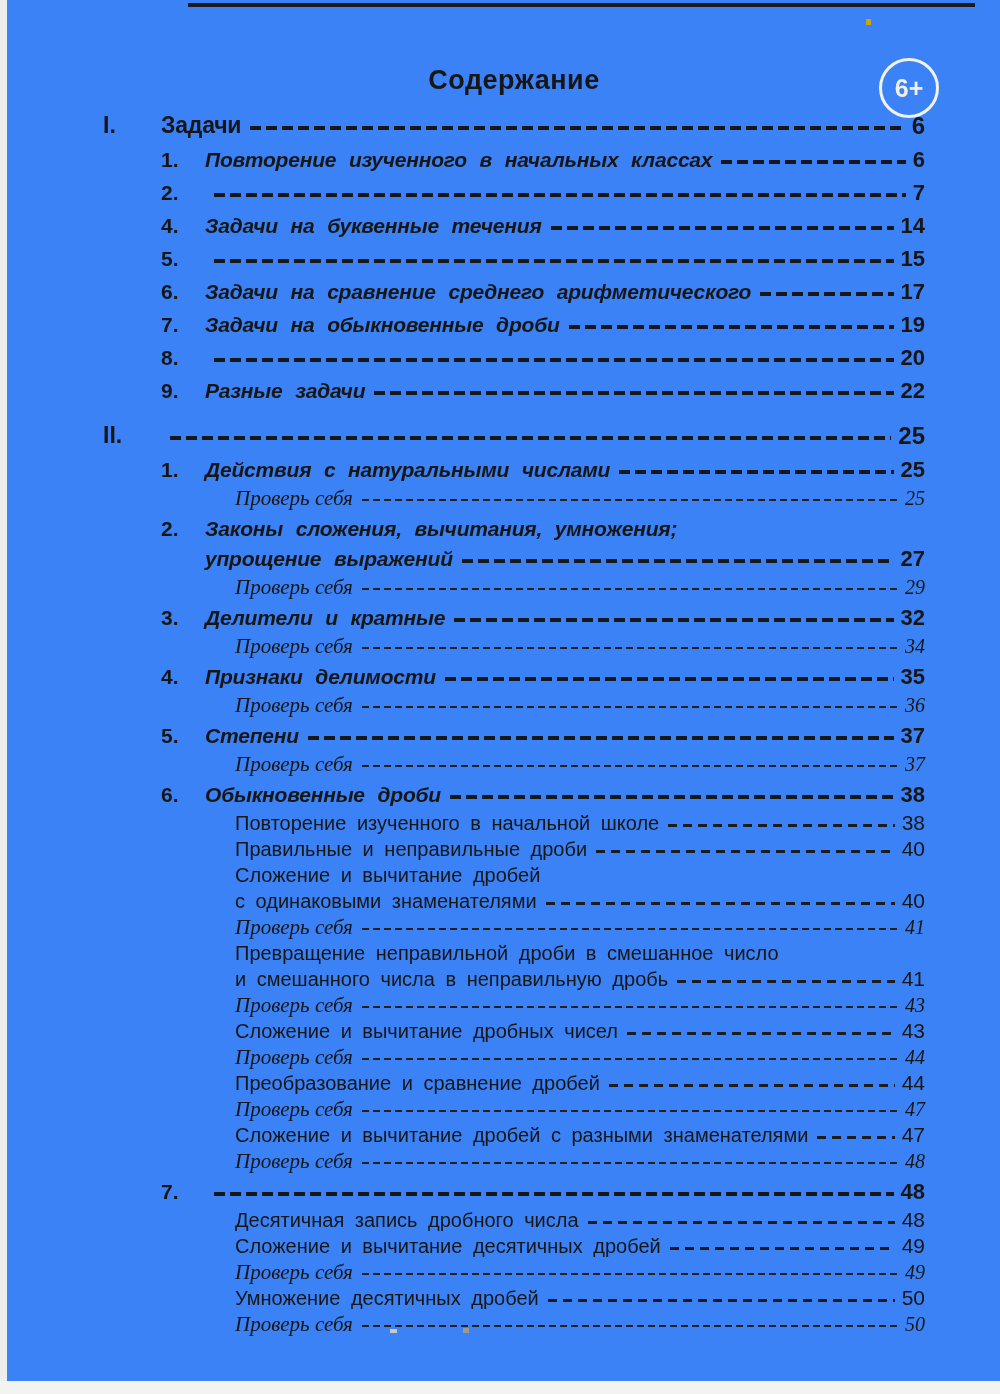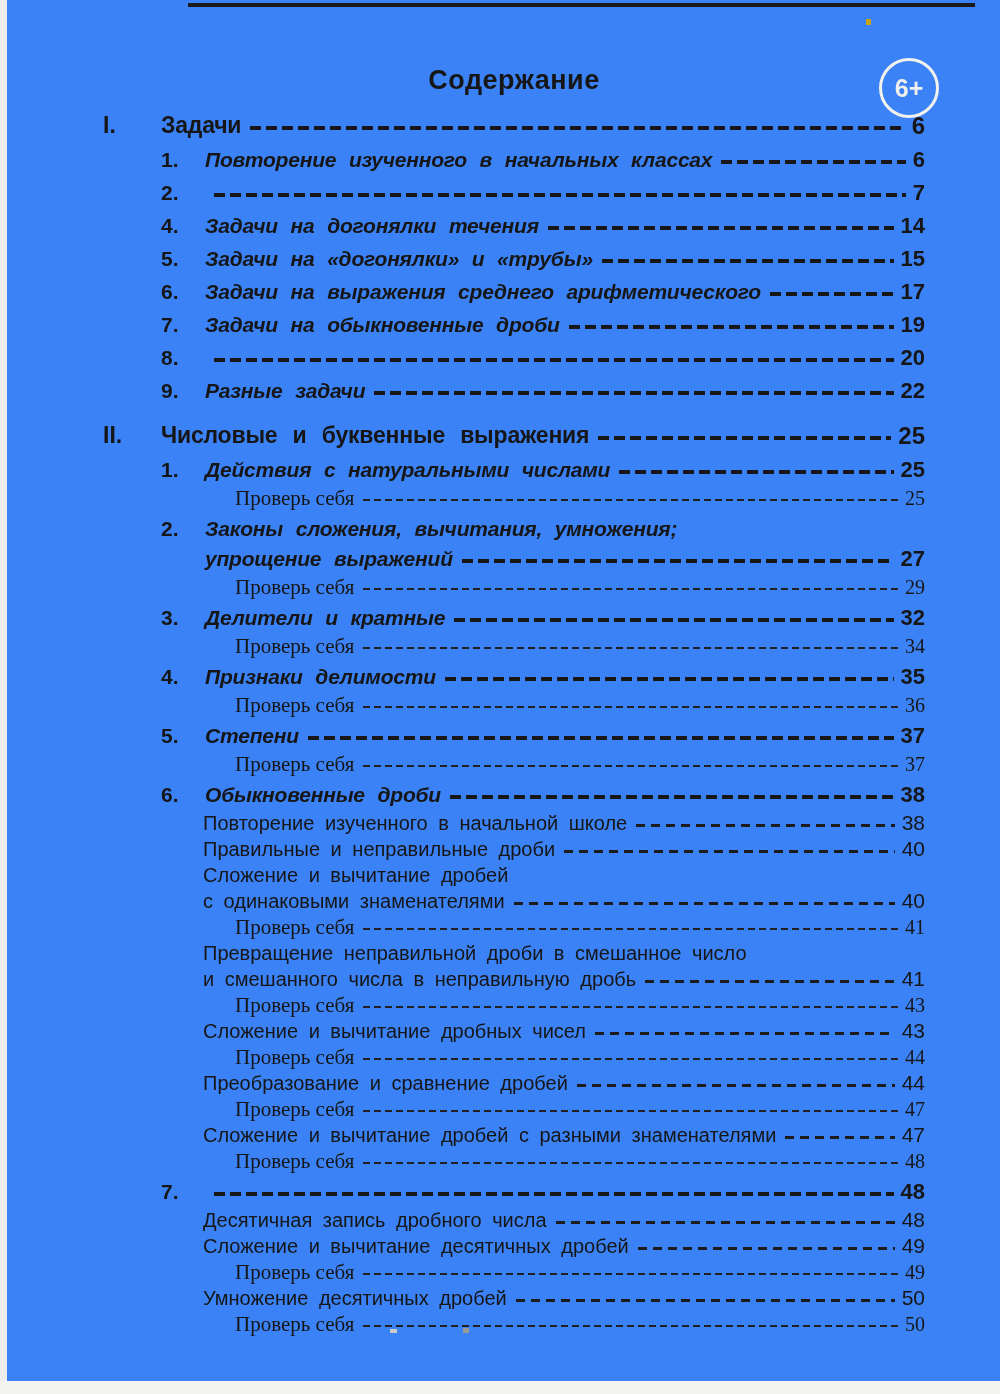--- a/index.html
+++ b/index.html
@@ -41,26 +41,26 @@
   .row-section .lead { height:4px; background:repeating-linear-gradient(90deg,#171717 0 11px,transparent 11px 16px); }
   .row-section .pg { font-size:24px; }
 
   .row-item { margin-top:3px; padding-left:58px; line-height:30px; font-weight:bold; font-size:21px; }
   .row-item .num { flex:0 0 44px; }
   .row-item .txt, .row-item .pre-line { word-spacing:7px; letter-spacing:-.2px;font-style:italic; }
   .row-item .lead { height:4px; background:repeating-linear-gradient(90deg,#171717 0 11px,transparent 11px 16px); }
   .row-item .pg { font-size:22px; }
 
   .row-sub { padding-left:100px; line-height:26px; font-size:20px; }
-  .row-sub .txt, .row-sub .pre-line { word-spacing:5px; }
+  .row-sub .txt, .row-sub .pre-line { word-spacing:5px;margin-left:32px; }
   .row-sub .lead { height:3px; background:repeating-linear-gradient(90deg,#1c1c1c 0 9px,transparent 9px 15px); }
   .row-sub .pg { font-size:21px; }
 
   .row-check { padding-left:132px; line-height:26px;
-    font-family:"Liberation Serif", serif; font-size:21px; }
+    font-family:"Liberation Serif", serif; font-style:italic; font-size:21px; }
   .row-check .lead { height:2px; background:repeating-linear-gradient(90deg,#202020 0 7px,transparent 7px 11px); }
   .row-check .pg { font-size:20px; }
 </style>
 </head>
 <body>
 
 <div class="page">
   <div class="edge-top"></div>
   <div class="edge-left"></div>
   <div class="edge-bottom"></div>
@@ -98,41 +98,40 @@
             <div class="lastline">
               <span class="lead"></span>
               <span class="pg">7</span>
             </div>
           </div>
         </div>
         <div class="row row-item">
           <span class="num">4.</span>
           <div class="content">
             <div class="lastline">
-              <span class="txt">Задачи на догонялки течения</span>
+              <span class="txt">Задачи на буквенные течения</span>
               <span class="lead"></span>
               <span class="pg">14</span>
             </div>
           </div>
         </div>
         <div class="row row-item">
           <span class="num">5.</span>
           <div class="content">
             <div class="lastline">
-              <span class="txt">Задачи на «догонялки» и «трубы»</span>
               <span class="lead"></span>
               <span class="pg">15</span>
             </div>
           </div>
         </div>
         <div class="row row-item">
           <span class="num">6.</span>
           <div class="content">
             <div class="lastline">
-              <span class="txt">Задачи на выражения среднего арифметического</span>
+              <span class="txt">Задачи на сравнение среднего арифметического</span>
               <span class="lead"></span>
               <span class="pg">17</span>
             </div>
           </div>
         </div>
         <div class="row row-item">
           <span class="num">7.</span>
           <div class="content">
             <div class="lastline">
               <span class="txt">Задачи на обыкновенные дроби</span>
@@ -157,21 +156,20 @@
               <span class="txt">Разные задачи</span>
               <span class="lead"></span>
               <span class="pg">22</span>
             </div>
           </div>
         </div>
         <div class="row row-section">
           <span class="num">II.</span>
           <div class="content">
             <div class="lastline">
-              <span class="txt">Числовые и буквенные выражения</span>
               <span class="lead"></span>
               <span class="pg">25</span>
             </div>
           </div>
         </div>
         <div class="row row-item">
           <span class="num">1.</span>
           <div class="content">
             <div class="lastline">
               <span class="txt">Действия с натуральными числами</span>

